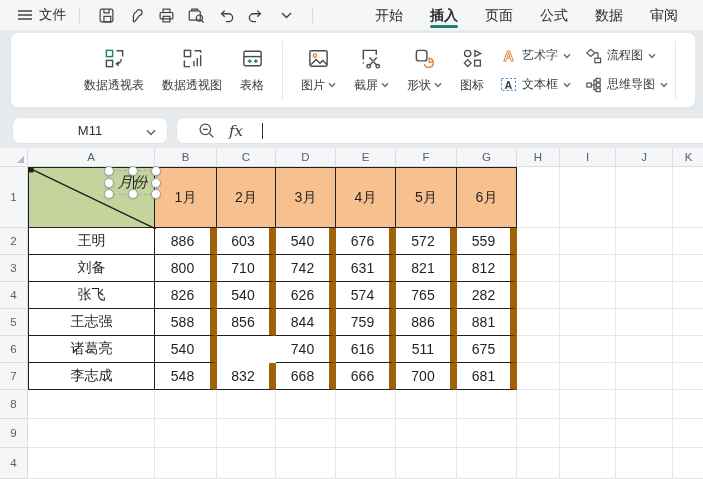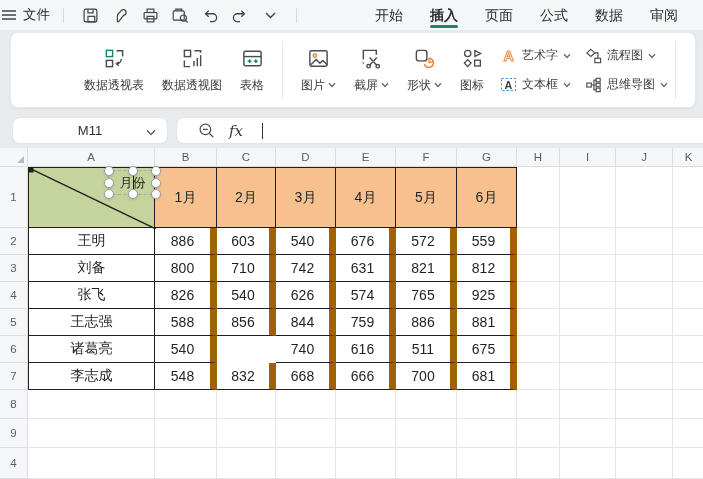--- a/index.html
+++ b/index.html
@@ -3,21 +3,21 @@
 <meta charset="utf-8">
 <style>
   * { margin:0; padding:0; box-sizing:border-box; }
   html,body { width:703px; height:479px; overflow:hidden;
     font-family:"Liberation Sans","DejaVu Sans",sans-serif; background:#eaedef; }
   svg { display:block; }
 
   
   .titlebar { position:absolute; left:0; top:0; width:703px; height:30px;
     background:#f4f6f7; display:flex; align-items:center; }
-  .tb-left { display:flex; align-items:center; gap:4px; padding-left:2px; }
+  .tb-left { display:flex; align-items:center; gap:4px; padding-left:18px; }
   .filebtn { display:flex; align-items:center; gap:7px; font-size:13.5px; color:#2b2d2f; cursor:pointer; }
   .tb-sep { width:1px; height:15px; background:#d7dadd; margin:0 9px; }
   .qicon { width:26px; height:24px; display:flex; align-items:center; justify-content:center; border-radius:4px; }
   .tabs { margin-left:auto; display:flex; gap:27px; padding-right:25px; height:30px; align-items:center; }
   .tab { position:relative; font-size:14px; color:#2a2c2e; height:30px; line-height:30px; cursor:pointer; }
   .tab.active { font-weight:bold; }
   .tab.active::after { content:""; position:absolute; left:50%; transform:translateX(-50%);
     bottom:2px; width:28px; height:3px; border-radius:2px; background:var(--teal); }
 
   
@@ -57,21 +57,21 @@
   .month { background:var(--orange); border:1px solid #1f1f1f; border-left:none; }
   .a1 { background:var(--green); border:1px solid #1f1f1f; }
   .nameCell { border-left:1px solid #1f1f1f; border-right:1px solid #1f1f1f; border-bottom:1px solid #1f1f1f; }
   .numCell { border-right:7px solid #a16207; border-bottom:1px solid #1f1f1f; }
   .diag { position:absolute; left:0; top:0; }
 
   
   .tbox { position:absolute; left:108px; top:22px; width:49px; height:25px;
     border:1px dashed #a9adb1; }
   .tbox-text { position:absolute; left:0; top:0; width:100%; height:100%;
-    display:flex; align-items:center; justify-content:center; font-size:13px; color:#27292b; }
+    display:flex; align-items:center; justify-content:center; font-size:15px; color:#27292b;font-style:italic; }
   .tcaret { position:absolute; left:50%; top:3px; width:1px; height:18px; background:#1a1a1a; }
   .hdl { position:absolute; width:10px; height:10px; border-radius:50%; background:#fff;
     border:1px solid #999fa4; box-shadow:0 1px 2px rgba(0,0,0,.15); margin:-5px; }
 </style>
 </head>
 <body>
 
 <div class="titlebar">
   <div class="tb-left">
     <div class="filebtn">
@@ -379,21 +379,21 @@
     <div class="sc cell numCell" style="left: 396px; top: 161px; width: 61px; height: 27px;">886</div>
     <div class="sc cell numCell" style="left: 336px; top: 161px; width: 60px; height: 27px;">759</div>
     <div class="sc cell numCell" style="left: 276px; top: 161px; width: 60px; height: 27px;">844</div>
     <div class="sc cell numCell" style="left: 217px; top: 161px; width: 59px; height: 27px;">856</div>
     <div class="sc cell numCell" style="left: 155px; top: 161px; width: 62px; height: 27px;">588</div>
     <div class="sc cell nameCell" style="left: 28px; top: 161px; width: 127px; height: 27px;">王志强</div>
     <div class="sc cell" style="left: 673px; top: 134px; width: 32px; height: 27px;"></div>
     <div class="sc cell" style="left: 616px; top: 134px; width: 57px; height: 27px;"></div>
     <div class="sc cell" style="left: 560px; top: 134px; width: 56px; height: 27px;"></div>
     <div class="sc cell" style="left: 517px; top: 134px; width: 43px; height: 27px;"></div>
-    <div class="sc cell numCell" style="left: 457px; top: 134px; width: 60px; height: 27px;">925</div>
+    <div class="sc cell numCell" style="left: 457px; top: 134px; width: 60px; height: 27px;">282</div>
     <div class="sc cell numCell" style="left: 396px; top: 134px; width: 61px; height: 27px;">765</div>
     <div class="sc cell numCell" style="left: 336px; top: 134px; width: 60px; height: 27px;">574</div>
     <div class="sc cell numCell" style="left: 276px; top: 134px; width: 60px; height: 27px;">626</div>
     <div class="sc cell numCell" style="left: 217px; top: 134px; width: 59px; height: 27px;">540</div>
     <div class="sc cell numCell" style="left: 155px; top: 134px; width: 62px; height: 27px;">826</div>
     <div class="sc cell nameCell" style="left: 28px; top: 134px; width: 127px; height: 27px;">张飞</div>
     <div class="sc cell" style="left: 673px; top: 107px; width: 32px; height: 27px;"></div>
     <div class="sc cell" style="left: 616px; top: 107px; width: 57px; height: 27px;"></div>
     <div class="sc cell" style="left: 560px; top: 107px; width: 56px; height: 27px;"></div>
     <div class="sc cell" style="left: 517px; top: 107px; width: 43px; height: 27px;"></div>

